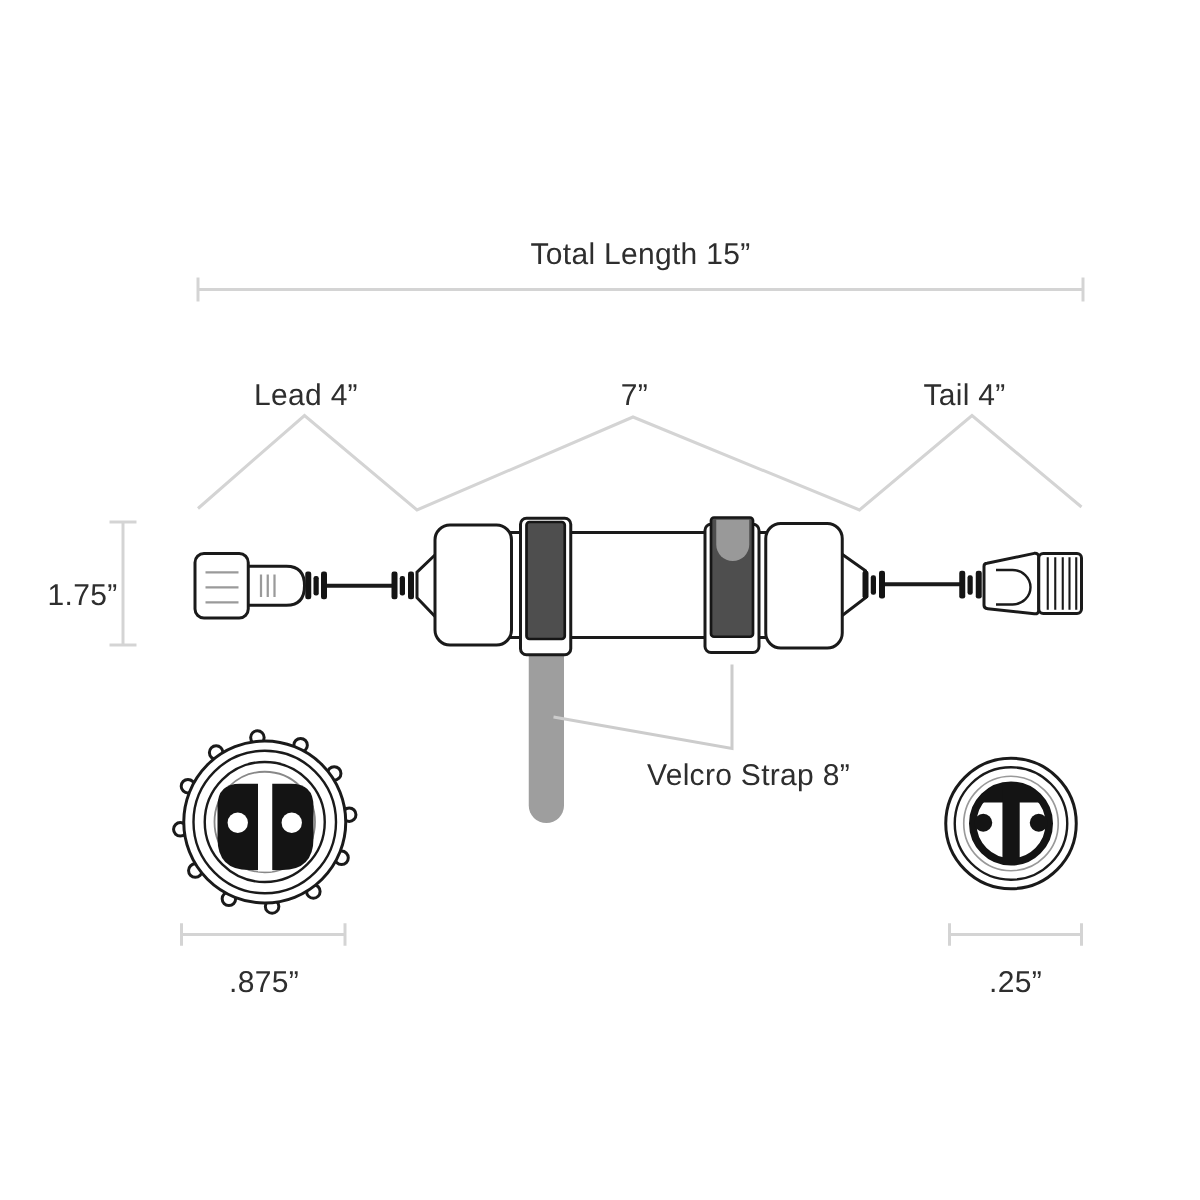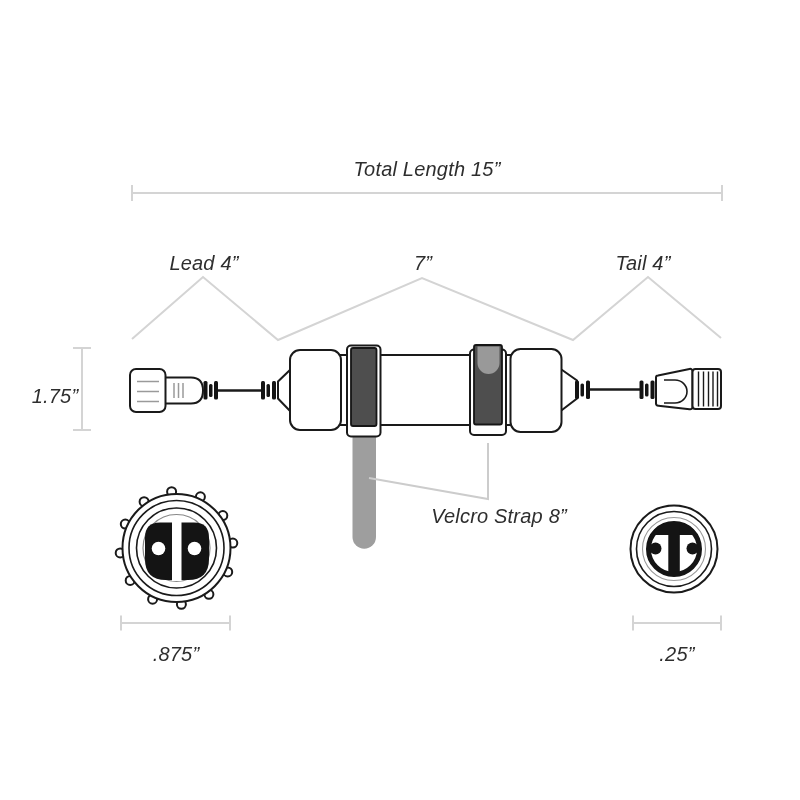--- a/index.html
+++ b/index.html
@@ -1,19 +1,18 @@
 <!DOCTYPE html>
 <html><head>
 <meta charset="utf-8">
 <style>
   html, body { margin: 0; padding: 0; background: #ffffff; }
   .canvas {
     width: 800px; height: 800px; position: relative; background: #ffffff;
     font-family: "Liberation Sans", "DejaVu Sans", sans-serif;
-    font-style: italic;
   }
   svg text {
     font-family: "Liberation Sans", "DejaVu Sans", sans-serif;
     font-size: 20px;
     fill: #2e2e2e;
     letter-spacing: 0.2px;
   }
   .dim { stroke: #d4d4d4; stroke-width: 2; fill: none; }
   .leader { stroke: #cccccc; stroke-width: 2; fill: none; }
   .ol { stroke: #1a1a1a; stroke-width: 2; fill: #ffffff; }

